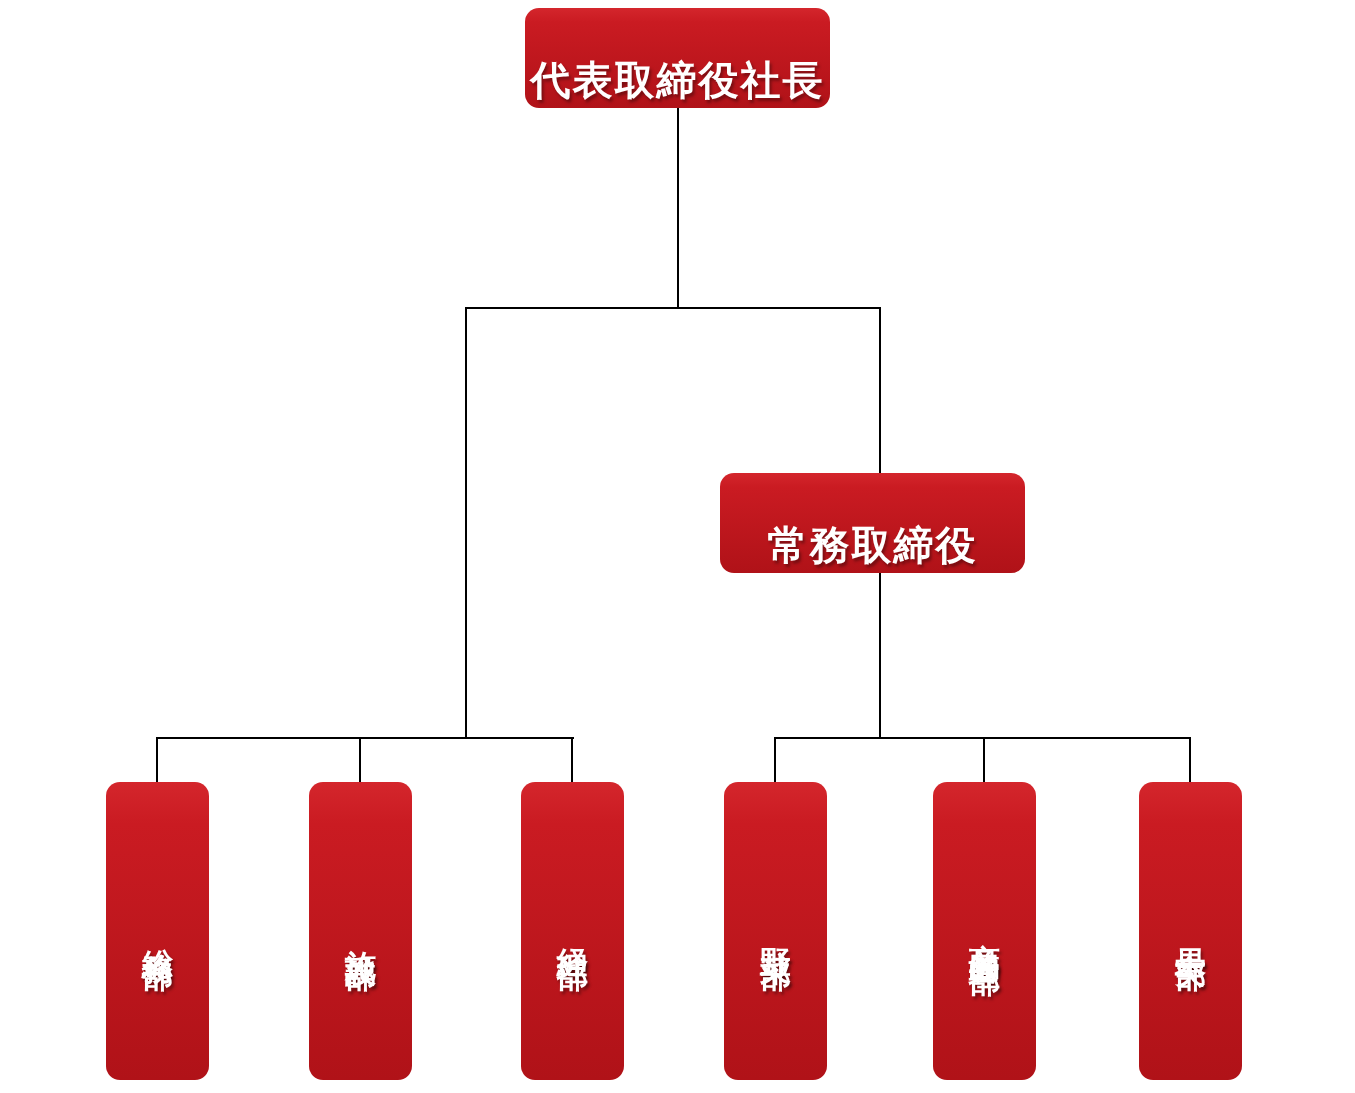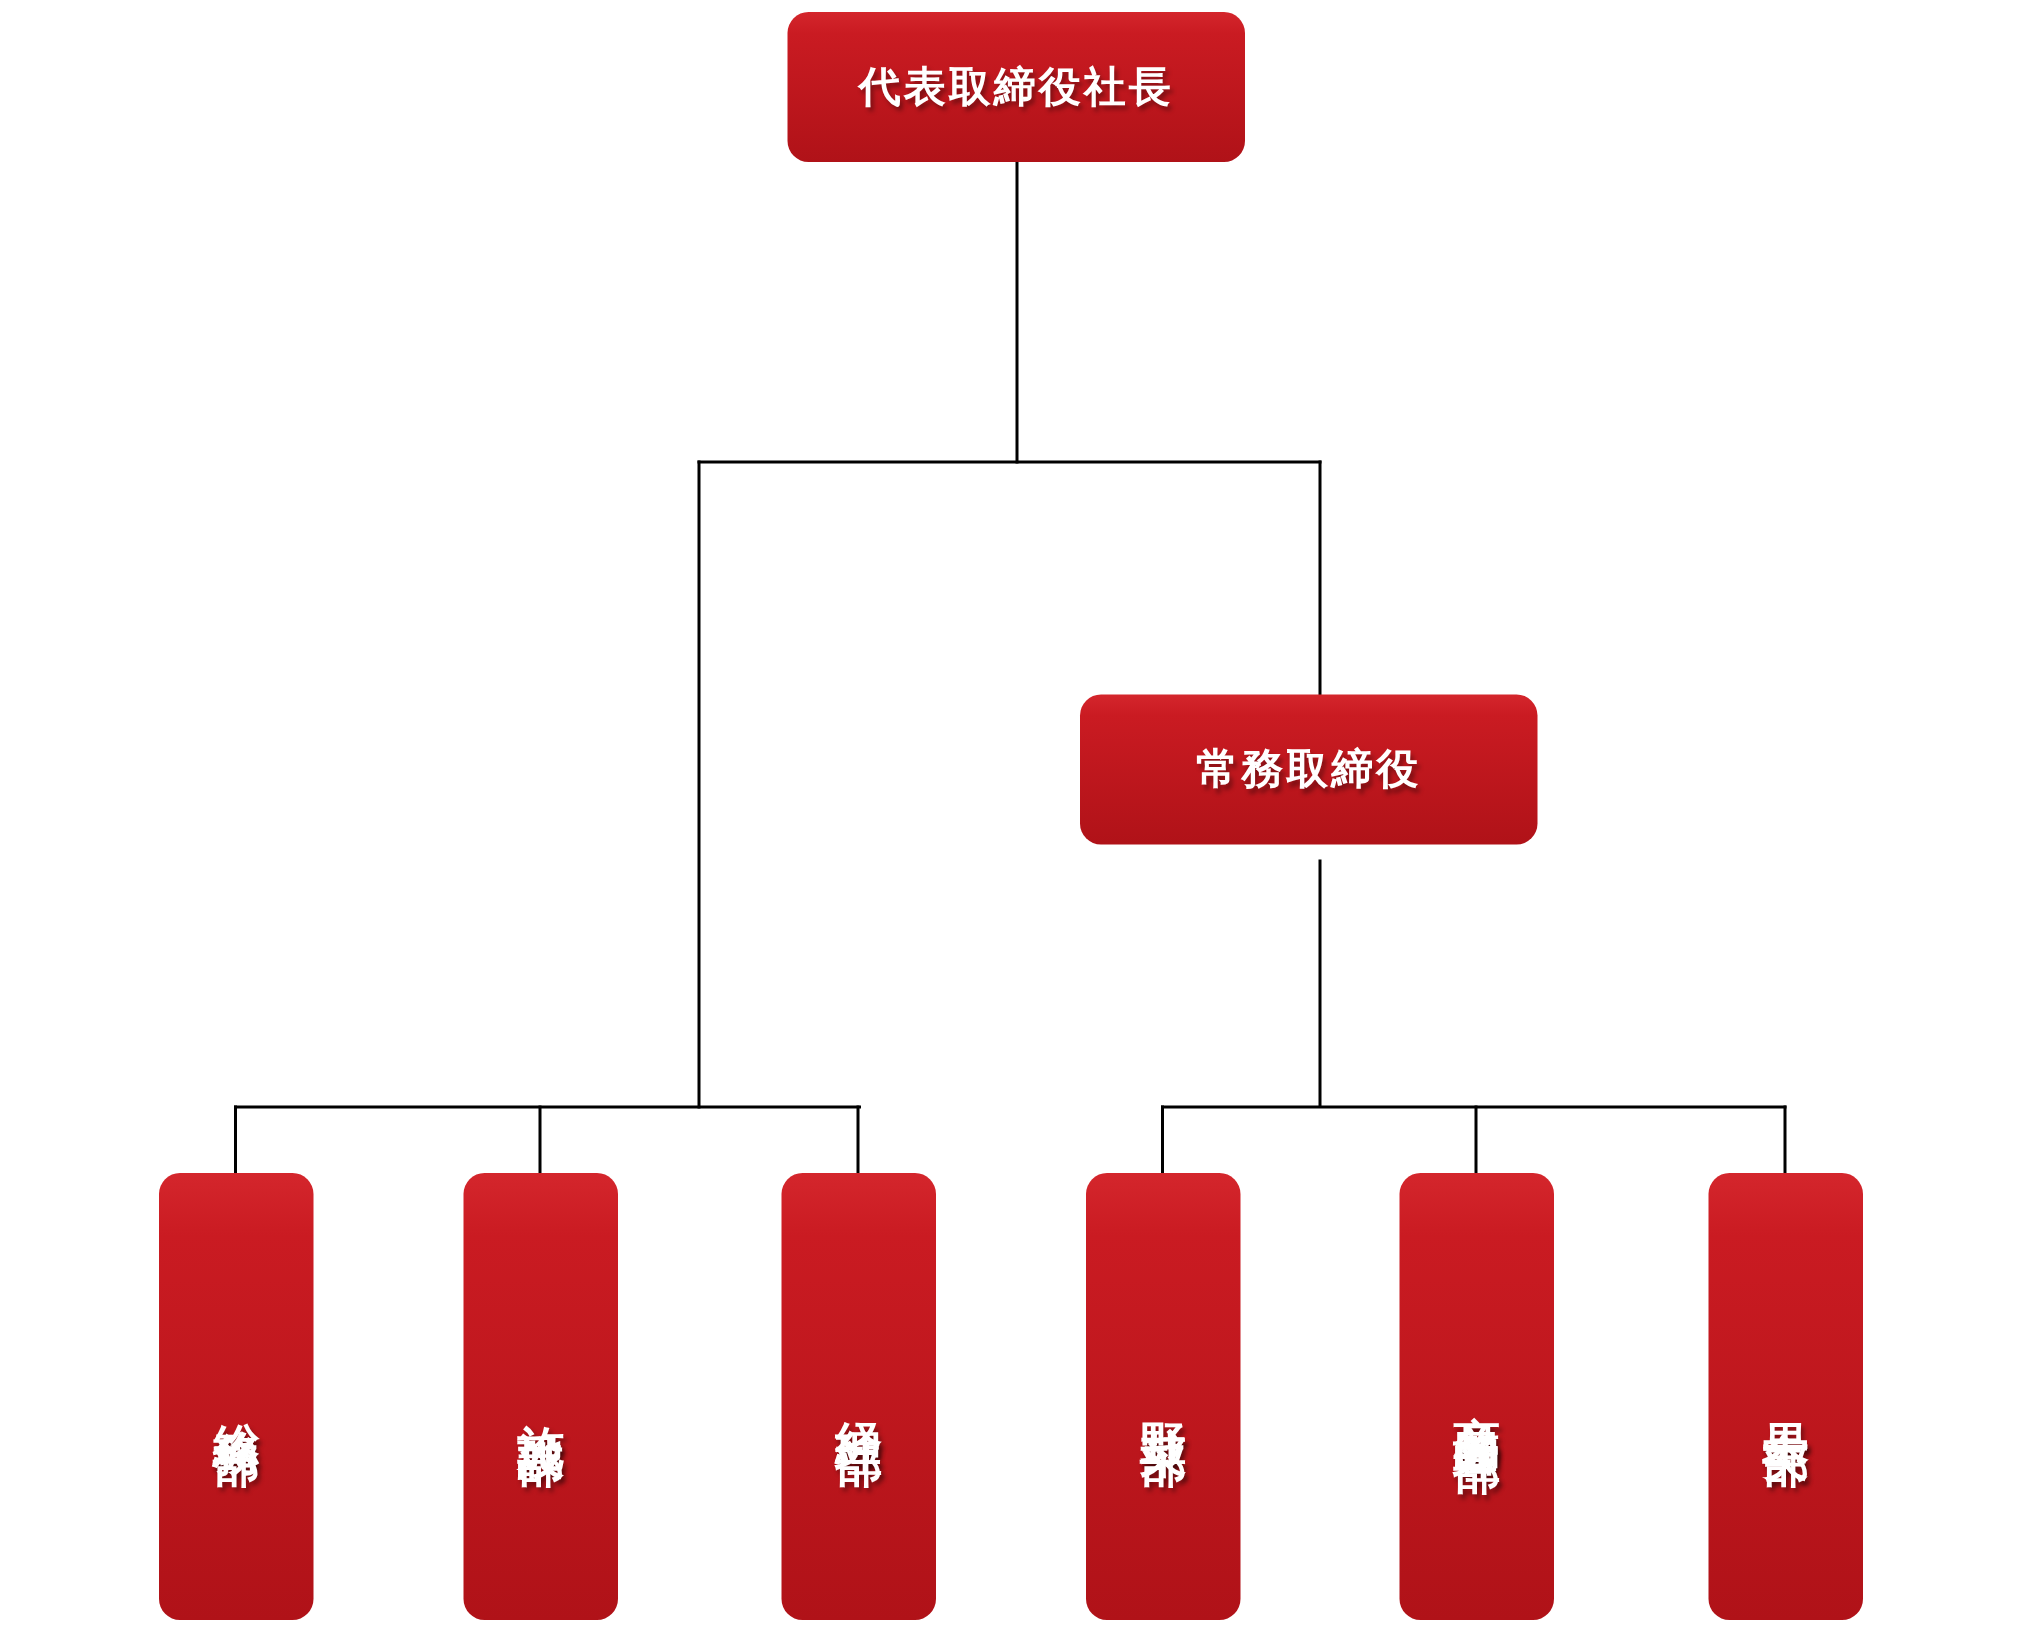--- a/index.html
+++ b/index.html
@@ -33,36 +33,37 @@
       var(--box-gradient-bottom) 100%);
     border-radius: 14px;
     color: var(--text);
     font-weight: bold;
     text-shadow: 2px 3px 3px rgba(0,0,0,0.35);
     z-index: 2;
   }
   .node-wide {
     width: 305px;
     height: 100px;
-    font-size: 28px;
+    font-size: 40px;
     letter-spacing: 2px;
+    align-items: flex-end;
   }
   .node-tall {
     width: 103px;
     height: 298px;
     font-size: 31px;
   }
   .vtext {
     writing-mode: vertical-rl;
     text-orientation: upright;
     letter-spacing: 5px;
     line-height: 1;
   }
   #node-president { left: 525px; top: 8px; }
-  #node-director  { left: 720px; top: 463px; }
+  #node-director  { left: 720px; top: 473px; }
   #dept-soumu     { left: 106px;  top: 782px; }
   #dept-shisetsu  { left: 309px;  top: 782px; }
   #dept-keiri     { left: 521px;  top: 782px; }
   #dept-yasai     { left: 724px;  top: 782px; }
   #dept-shouhin   { left: 933px;  top: 782px; }
   #dept-kajitsu   { left: 1139px; top: 782px; }
   .line {
     position: absolute;
     background: var(--line);
     z-index: 1;

